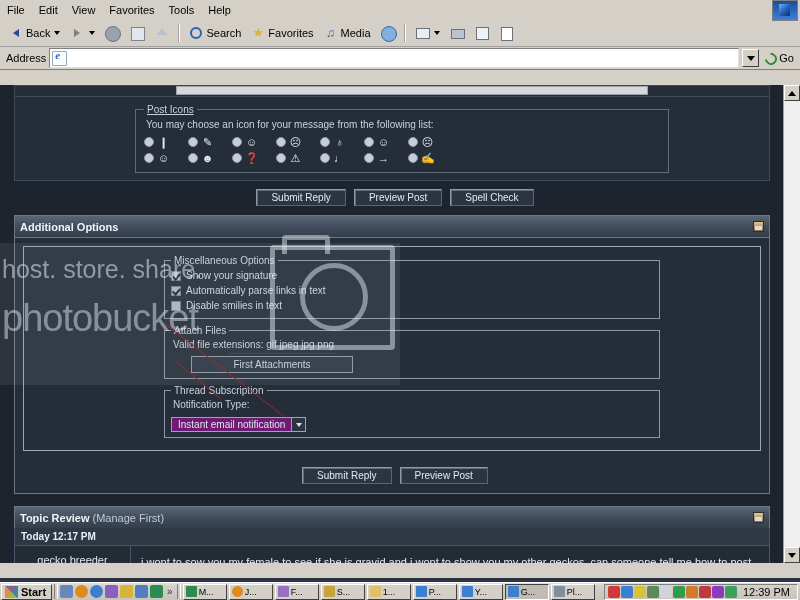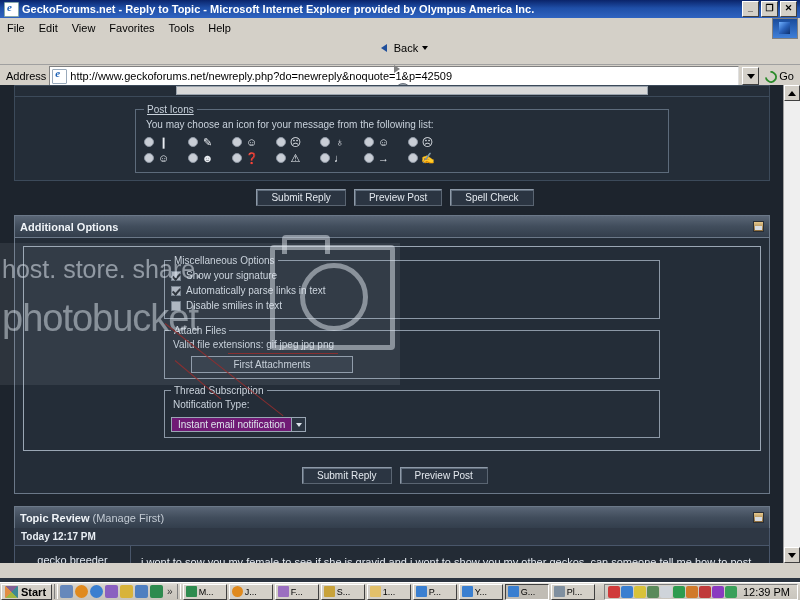--- a/index.html
+++ b/index.html
@@ -43,21 +43,20 @@
     border:1px solid #808080;
   }
   .menu-logo:after{
     content:"";position:absolute;left:6px;top:3px;width:11px;height:12px;
     background:linear-gradient(135deg,#6fb0ff 0%,#2a62bb 50%,#0d3170 100%);
   }
   .toolbar{
     height:26px;background:#d4d0c8;display:flex;align-items:center;
     font-size:11px;color:#000;gap:1px;padding-left:4px;
     border-bottom:1px solid #a0a0a0;
-    flex-direction:column;
   }
   .tb-item{display:flex;align-items:center;gap:2px;padding:2px 4px;white-space:nowrap;}
   .tb-sep{width:1px;height:18px;background:#a0a0a0;margin:0 3px;border-right:1px solid #fff;}
   .tb-ico{width:16px;height:16px;position:relative;flex:none;}
   .arr-l{width:0;height:0;border-top:4px solid transparent;border-bottom:4px solid transparent;border-right:6px solid #1f4f9c;}
   .arr-r{width:0;height:0;border-top:4px solid transparent;border-bottom:4px solid transparent;border-left:6px solid #808080;}
   .caret{width:0;height:0;border-left:3px solid transparent;border-right:3px solid transparent;border-top:4px solid #000;margin-left:2px;}
   .circ{width:14px;height:14px;border-radius:50%;margin:1px;}
   .addressbar{
     height:22px;background:#d4d0c8;display:flex;align-items:center;
@@ -321,29 +320,20 @@
     border:1px solid #808080;border-right-color:#fff;border-bottom-color:#fff;box-sizing:border-box;
   }
   .tray .tri{width:12px;height:12px;border-radius:2px;flex:none;}
   .clock{font-size:11px;color:#000;padding:0 4px 0 5px;white-space:nowrap;}
 </style>
 </head>
 <body>
 
 <div class="ie-window">
 
-  <div class="titlebar">
-    <div class="title-ico"></div>
-    <div class="title-text">GeckoForums.net - Reply to Topic - Microsoft Internet Explorer provided by Olympus America Inc.</div>
-    <div class="title-btns">
-      <div class="tbtn">_</div>
-      <div class="tbtn">❐</div>
-      <div class="tbtn">✕</div>
-    </div>
-  </div>
 
   <div class="menubar">
     <div class="mitem">File</div>
     <div class="mitem">Edit</div>
     <div class="mitem">View</div>
     <div class="mitem">Favorites</div>
     <div class="mitem">Tools</div>
     <div class="mitem">Help</div>
     <div class="menu-logo"></div>
   </div>
@@ -418,21 +408,20 @@
       <span class="tb-ico">
           <span style="display:block;width:10px;height:12px;margin:2px;background:#fff;border:1px solid #6a727c;"></span>
         </span>
     </div>
   </div>
 
   <div class="addressbar">
     <span class="addr-label">Address</span>
     <div class="addr-field">
       <span class="addr-ie"></span>
-      <span class="addr-url">http://www.geckoforums.net/newreply.php?do=newreply&amp;noquote=1&amp;p=42509</span>
     </div>
     <div class="addr-drop">
       <span class="sb-tri-down"></span>
     </div>
     <div class="go-btn">
       <span class="go-ico"></span>
       <span>Go</span>
     </div>
   </div>
 

